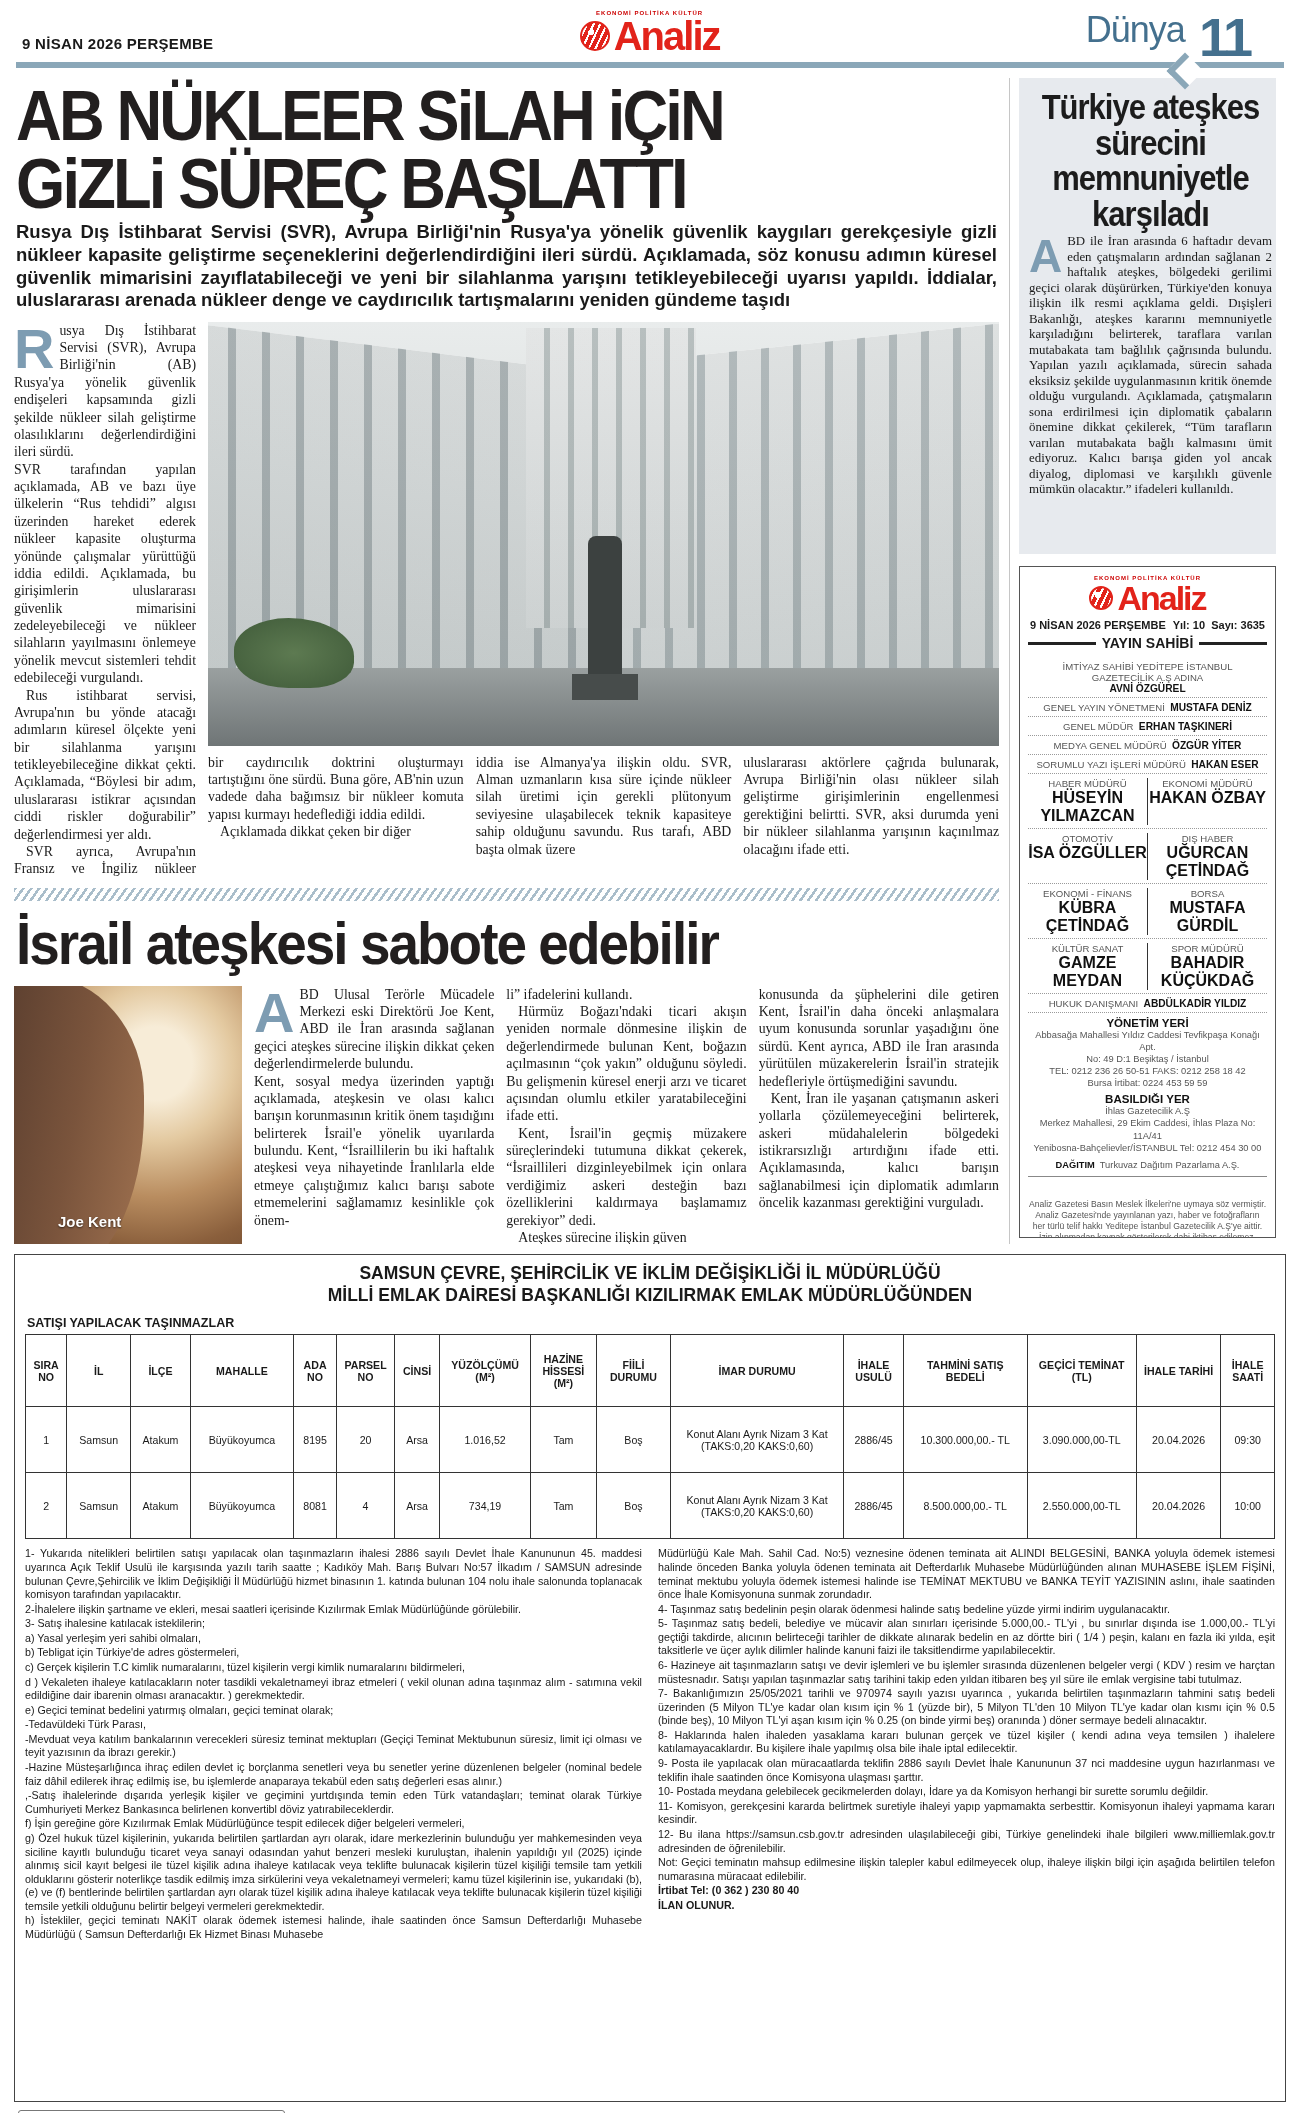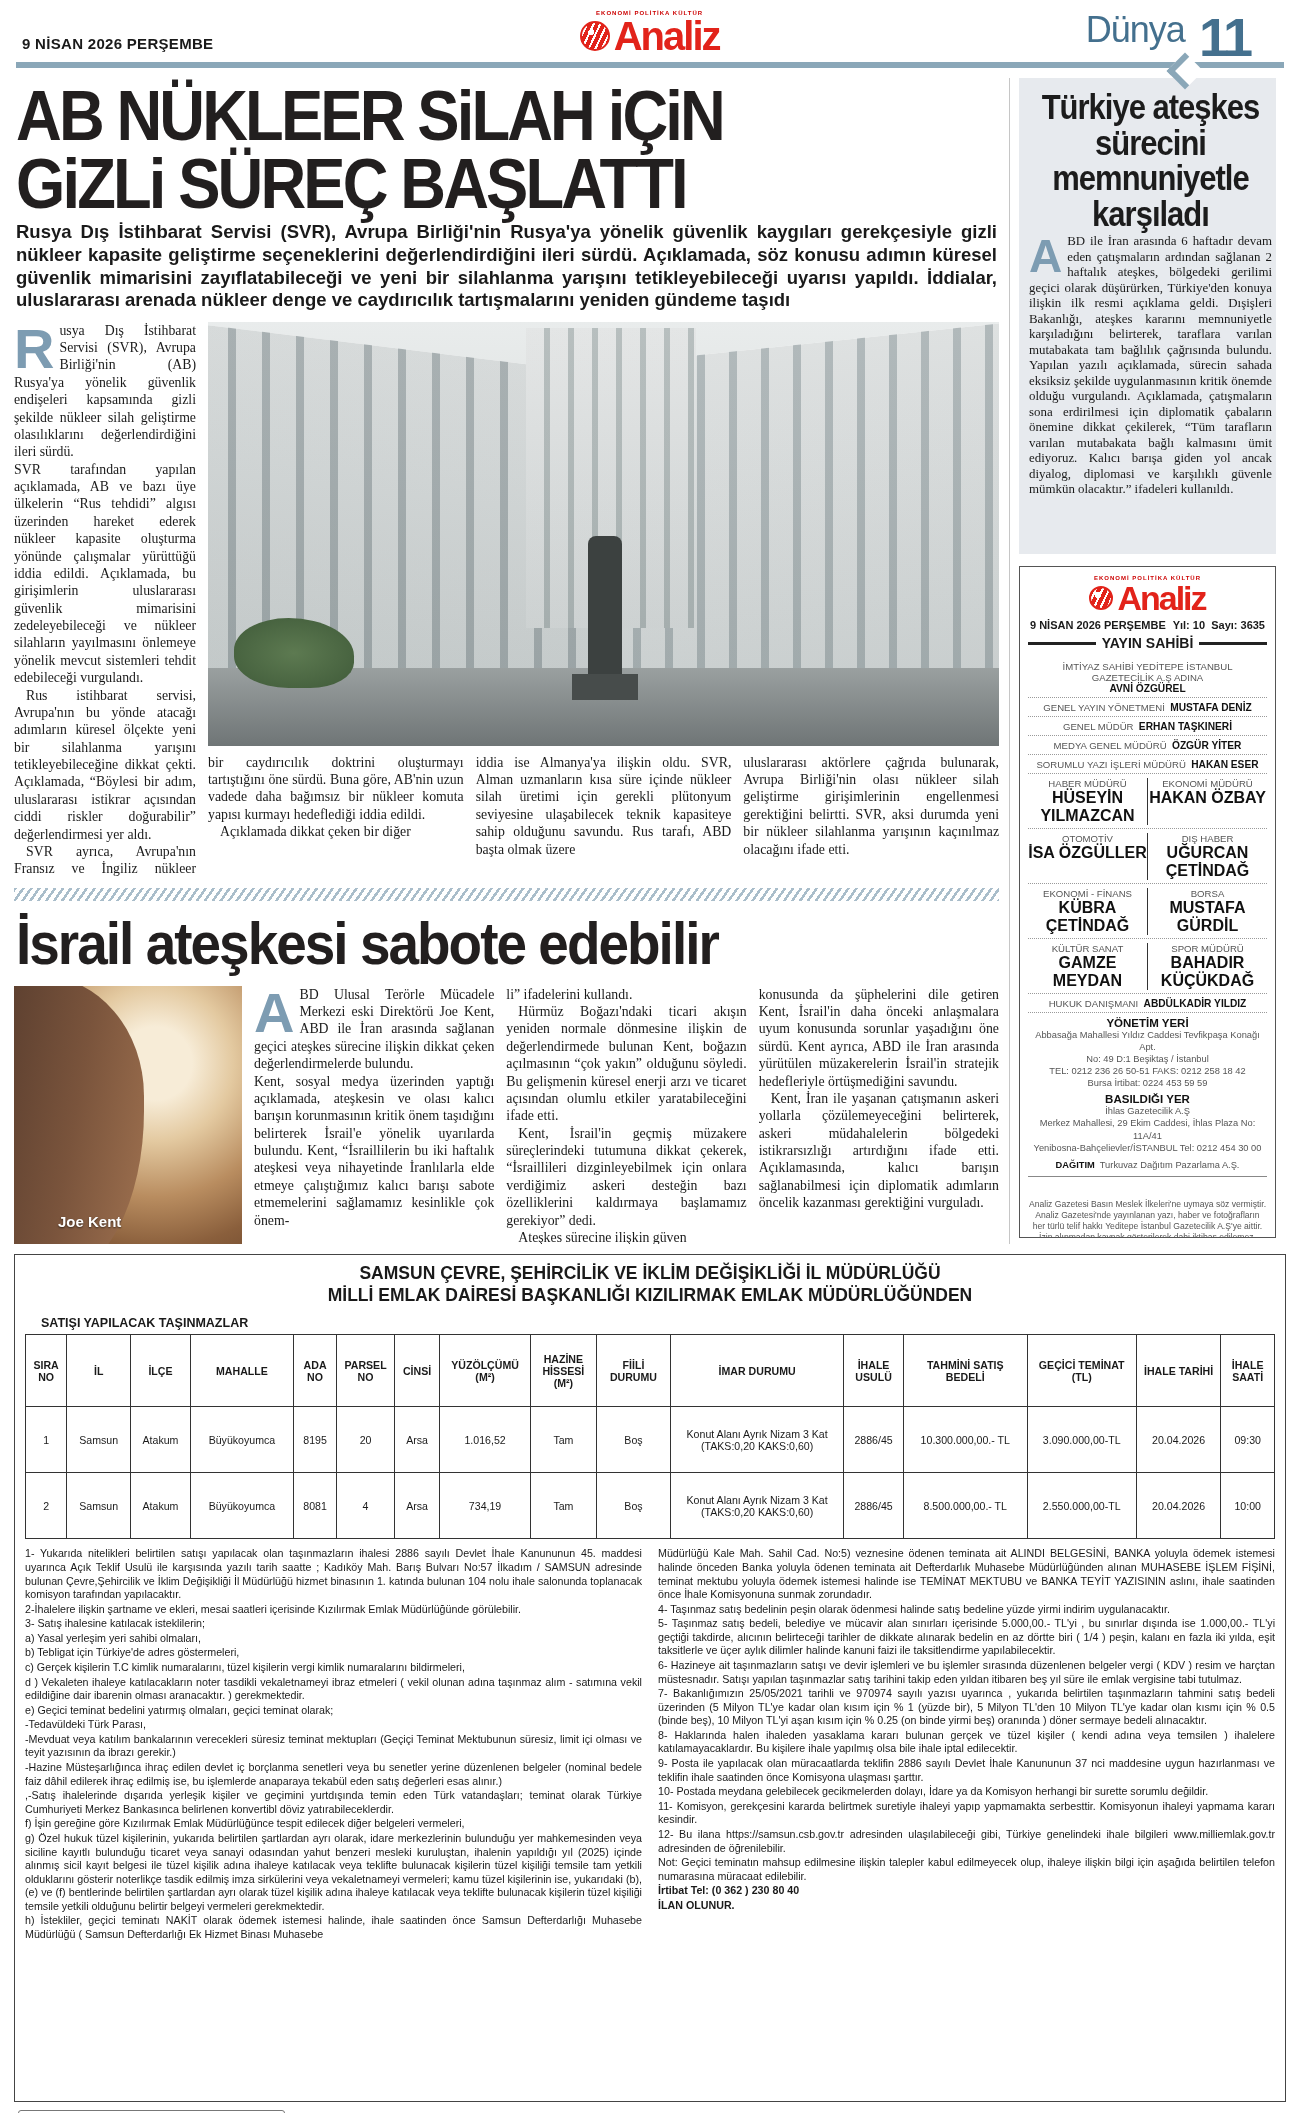--- a/index.html
+++ b/index.html
@@ -89,21 +89,21 @@
   .mast-pair b { display:block; color:#111; font-size:16px; }
   .mast-sec { font-weight:900; font-size:11.5px; color:#111; margin-top:4px; }
   .mast-line { font-size:9.3px; color:#555; line-height:1.3; }
   .mast-line b { color:#111; }
   .mast-note { border-top:1px solid #888; border-bottom:1px solid #888; margin-top:5px; padding:22px 0; font-size:8.6px; color:#555; line-height:1.3; }
   .mast-foot { display:flex; justify-content:space-between; font-size:8.6px; color:#444; margin-top:4px; }
 
   
   .notice { border:1.5px solid #444; margin-top:10px; padding:8px 10px 6px 10px; font-family:"Liberation Sans",sans-serif; }
   .notice-title { text-align:center; font-weight:bold; font-size:17.5px; line-height:1.25; }
-  .notice-label { font-weight:bold; font-size:12.5px; margin:10px 0 4px 16px; }
+  .notice-label { font-weight:bold; font-size:12.5px; margin:10px 0 4px 2px; }
   table.sale { width:100%; border-collapse:collapse; table-layout:fixed; }
   table.sale th, table.sale td { border:1px solid #333; font-size:10.6px; padding:2px 3px; text-align:center; vertical-align:middle; word-wrap:break-word; }
   table.sale th { font-weight:bold; height:72px; }
   table.sale td { height:66px; }
   td.left { text-align:left; }
   .legal { display:flex; gap:16px; margin-top:8px; height:548px; overflow:hidden; }
   .legal > div { flex:1; overflow:hidden; }
   .legal p { font-size:10.7px; line-height:1.27; text-align:justify; margin-bottom:1px; }
   .legal p.b { font-weight:bold; }
 

